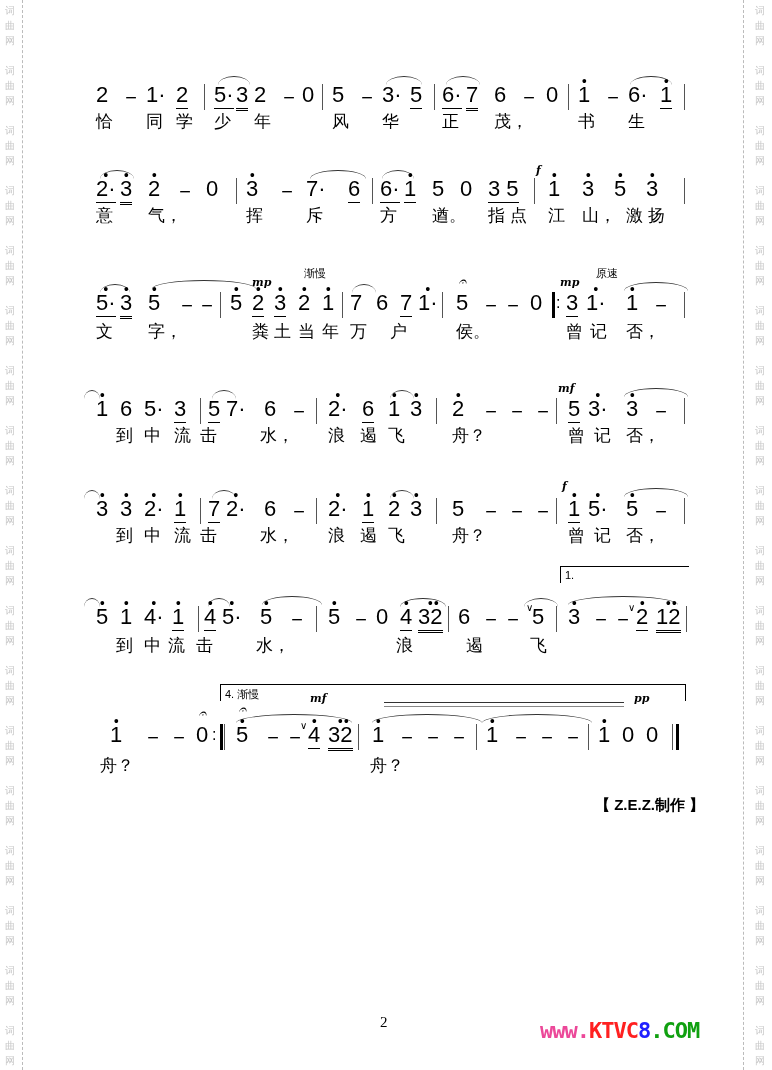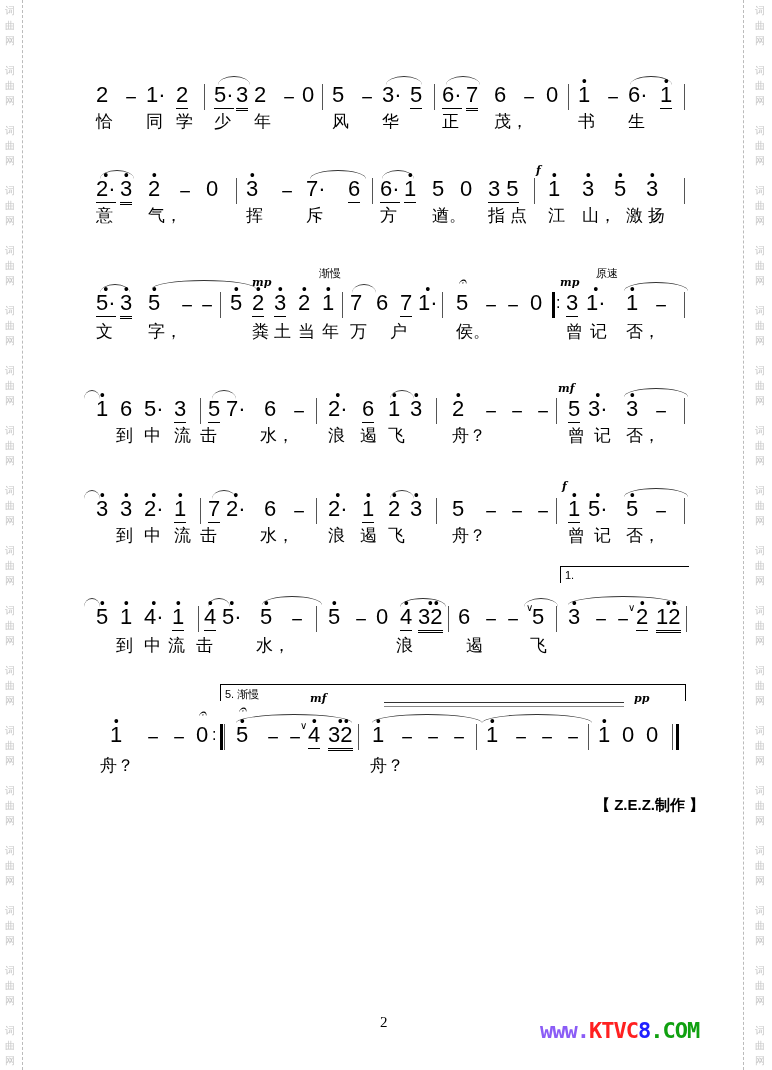--- a/index.html
+++ b/index.html
@@ -233,21 +233,21 @@
     <span style="position:absolute;left:392px">指</span>
     <span style="position:absolute;left:414px">点</span>
     <span style="position:absolute;left:452px">江</span>
     <span style="position:absolute;left:486px">山，</span>
     <span style="position:absolute;left:530px">激</span>
     <span style="position:absolute;left:552px">扬</span>
   </div>
 </div>
 
 <div class="system" style="top:286px;">
-  <span class="tempo" style="left:223px;top:-20px;">渐慢</span>
+  <span class="tempo" style="left:208px;top:-20px;">渐慢</span>
   <span class="tempo" style="left:500px;top:-20px;">原速</span>
   <div class="notes" style="left:0;top:4px;width:600px;">
     <div class="slur" style="left:4px;top:-6px;width:30px"></div>
     <span class="tok under" style="left:0">5<i class="dot-above">•</i>·</span>
       <span class="tok under2" style="left:24px">3<i class="dot-above">•</i></span>
       <span class="tok" style="left:52px">5<i class="dot-above">•</i></span>
     <div class="slur" style="left:56px;top:-10px;width:104px"></div>
     <span class="tok" style="left:80px">－</span>
       <span class="tok" style="left:100px">－</span>
     <div class="bar" style="left:124px"></div>
@@ -434,21 +434,21 @@
     <span style="position:absolute;left:72px">流</span>
     <span style="position:absolute;left:100px">击</span>
     <span style="position:absolute;left:160px">水，</span>
     <span style="position:absolute;left:300px">浪</span>
     <span style="position:absolute;left:370px">遏</span>
     <span style="position:absolute;left:434px">飞</span>
   </div>
 </div>
 
 <div class="system" style="top:718px;">
-  <div class="volta" style="left:124px;top:-34px;width:456px;border-right:1px solid #000;">5. 渐慢</div>
+  <div class="volta" style="left:124px;top:-34px;width:456px;border-right:1px solid #000;">4. 渐慢</div>
   <span class="mark" style="left:214px;top:-26px;">mf</span>
   <span class="mark" style="left:538px;top:-26px;">pp</span>
   <div class="hairpin" style="left:288px;top:-16px;width:240px;"></div>
   <div class="hairpin" style="left:288px;top:-12px;width:240px;border-top-color:#888;"></div>
   <div class="notes" style="left:0;top:4px;width:600px;">
     <span class="tok" style="left:14px">1<i class="dot-above">•</i></span>
       <span class="tok" style="left:46px">－</span>
       <span class="tok" style="left:72px">－</span>
       <span class="tok" style="left:100px">0<i class="dot-above" style="top:-14px">𝄐</i></span>
     <span class="tok" style="left:116px;font-size:16px;top:4px">:</span>
@@ -481,14 +481,14 @@
   </div>
   <div class="lyr" style="left:0;top:36px;">
     <span style="position:absolute;left:4px">舟？</span>
     <span style="position:absolute;left:274px">舟？</span>
   </div>
 </div>
 
 <div class="footer-credit">【 Z.E.Z.制作 】</div>
 <div class="page-num">2</div>
 <div class="site">
-  <span style="color:#8b5cf6">www.</span><span style="color:#ff2020">KTVC</span><span style="color:#2020ff">8</span><span style="color:#10a010">.COM</span>
+  <span style="color:#ec4899">www.</span><span style="color:#ff2020">KTVC</span><span style="color:#2020ff">8</span><span style="color:#10a010">.COM</span>
 </div>
 
 </body></html>

